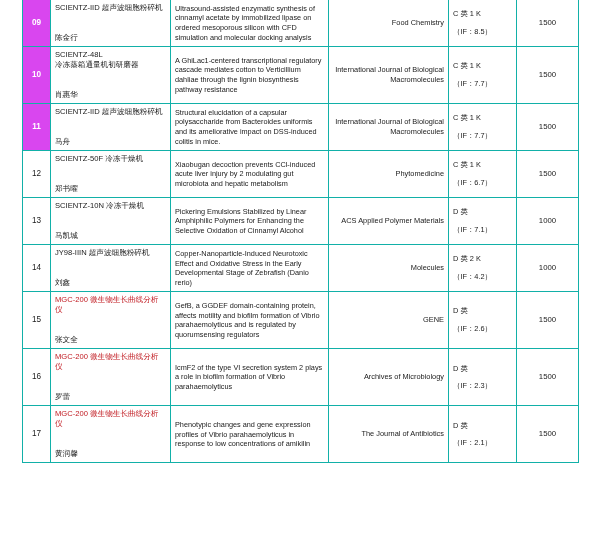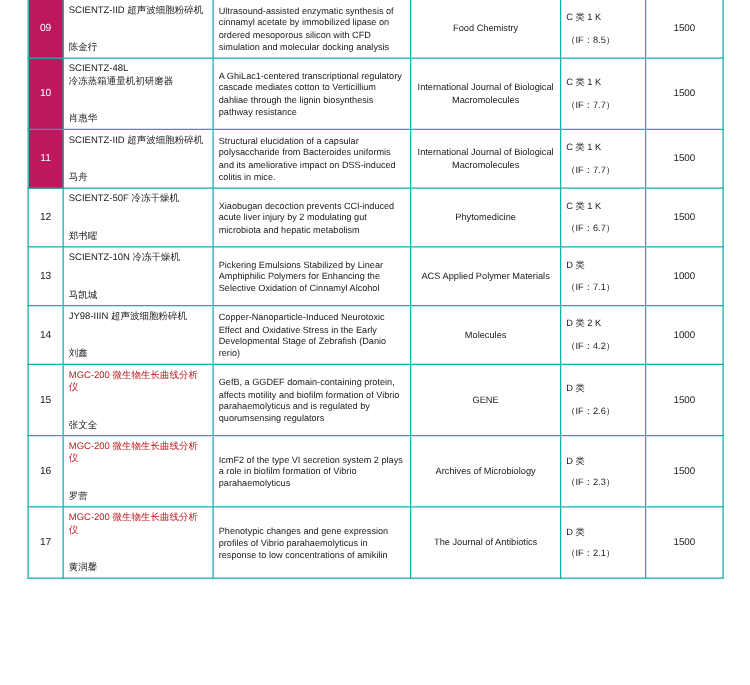--- a/index.html
+++ b/index.html
@@ -42,37 +42,37 @@
   col.c-journal { width: 120px; }
   col.c-cat   { width: 68px; }
   col.c-price { width: 62px; }
 
   td.num {
     text-align: center;
     font-size: 8.2px;
     color: #1a1a1a;
   }
   td.num.teal {
-    background: #be185d;
+    background: #d946ef;
     color: #ffffff;
-    font-weight: normal;
+    font-weight: bold;
   }
   td.model {
     font-size: 7.6px;
   }
   td.model .m-line1 { display: block; }
   td.model .m-line2 { display: block; margin-top: 20px; }
   td.model.red .m-line1 { color: #c0181f; }
   td.title {
     text-align: left;
     font-size: 7.3px;
     margin-top: 32px;
   }
   td.journal {
-    text-align: center;
+    text-align: right;
     font-size: 7.4px;
     margin-top: 20px;
   }
   td.cat {
     text-align: left;
     font-size: 7.4px;
     padding-left: 7px;
   }
   td.cat .cat-line { display: block; }
   td.cat .if-line { display: block; margin-top: 8px; }

